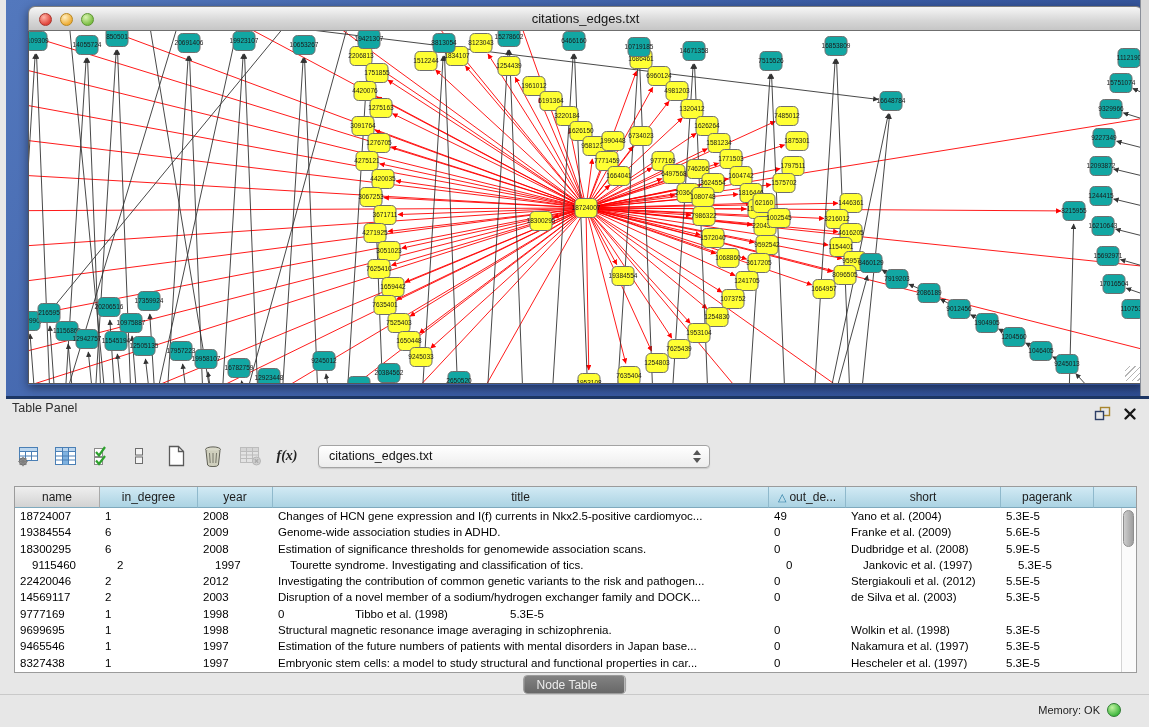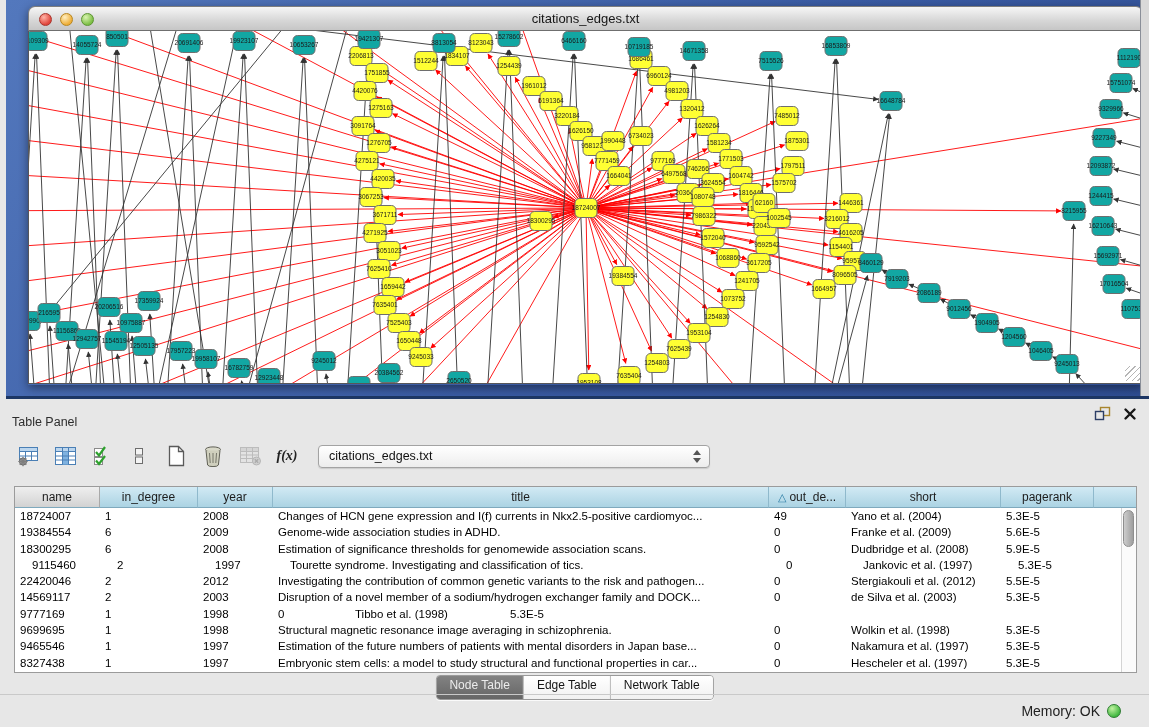--- a/index.html
+++ b/index.html
@@ -43,21 +43,21 @@
     position:relative; height:353px; background:#ffffff; overflow:hidden;
     border-left:1px solid #57575a; border-right:1px solid #57575a; border-bottom:1px solid #57575a;
   }
   .gcanvas svg { position:absolute; left:0; top:0; }
   .grip {
     position:absolute; right:2px; bottom:2px; width:15px; height:15px;
     background:repeating-linear-gradient(135deg, transparent 0 3px, #b5b5b5 3px 4px);
   }
   
   .table-panel { position:absolute; left:0; top:399px; width:1149px; height:328px; background:#e7e7e7; }
-  .tp-title { position:absolute; left:12px; top:16px; font-size:12.5px; color:#2d2d2d; }
+  .tp-title { position:absolute; left:12px; top:2px; font-size:12.5px; color:#2d2d2d; }
   .tp-win-icons { position:absolute; right:12px; top:7px; display:flex; gap:12px; align-items:center; }
   .tp-toolbar { position:absolute; left:16px; top:40px; height:34px; display:flex; align-items:center; gap:13px; }
   .tbtn { width:24px; height:22px; display:flex; align-items:center; justify-content:center; }
   .fx { font-family:"Liberation Serif", serif; font-style:italic; font-weight:bold; font-size:14px; color:#222; }
   .combo {
     width:392px; height:23px; margin-left:6px;
     border:1px solid #a3a3a3; border-radius:4px;
     background:linear-gradient(#ffffff,#ededed);
     box-shadow:0 1px 1px rgba(0,0,0,.12);
     font-size:12.5px; color:#111; line-height:21px; padding-left:10px;
@@ -86,31 +86,31 @@
   .vscroll {
     position:absolute; right:0; top:21px; bottom:0; width:15px;
     background:#fbfbfb; border-left:1px solid #d4d4d4;
   }
   .vthumb {
     width:11px; height:37px; margin:2px 1px; border-radius:6px;
     background:linear-gradient(90deg,#cdcdcd,#9e9e9e); border:1px solid #8e8e8e;
   }
   .seg {
     position:absolute; top:276px; left:50%; transform:translateX(-50%);
-    display:flex; height:25px; border:1px solid #9b9b9b; border-radius:4px;
-    overflow:hidden; background:#fcfcfc; box-shadow:0 1px 0 rgba(255,255,255,.8);
+    display:flex; height:19px; border:1px solid #9b9b9b; border-radius:4px;
+    overflow:hidden; background:#fcfcfc; box-shadow:0 1px 0 rgba(255,255,255,.8);flex-direction:column;
   }
   .seg-item {
     padding:0 13px; font-size:12px; line-height:18px; color:#141414;
     border-right:1px solid #b3b3b3; background:linear-gradient(#ffffff,#f1f1f1);
   }
   .seg-item:last-child { border-right:none; }
   .seg-item.selected { background:linear-gradient(#828282,#666666); color:#ececec; }
   .statusbar { position:absolute; left:0; top:295px; right:0; bottom:0; border-top:1px solid #c9c9c9; }
-  .memory { position:absolute; right:28px; top:8px; display:flex; align-items:center; gap:7px; font-size:14px; color:#222; }
+  .memory { position:absolute; right:28px; top:8px; display:flex; align-items:center; gap:7px; font-size:11px; color:#222; }
   .mem-dot {
     width:14px; height:14px; border-radius:50%;
     background:radial-gradient(circle at 35% 30%,#c0f2a0,#3cb53c 75%);
     border:1px solid #2e7d32;
   }
 </style>
 </head>
 <body>
 
 <div class="desktop">

